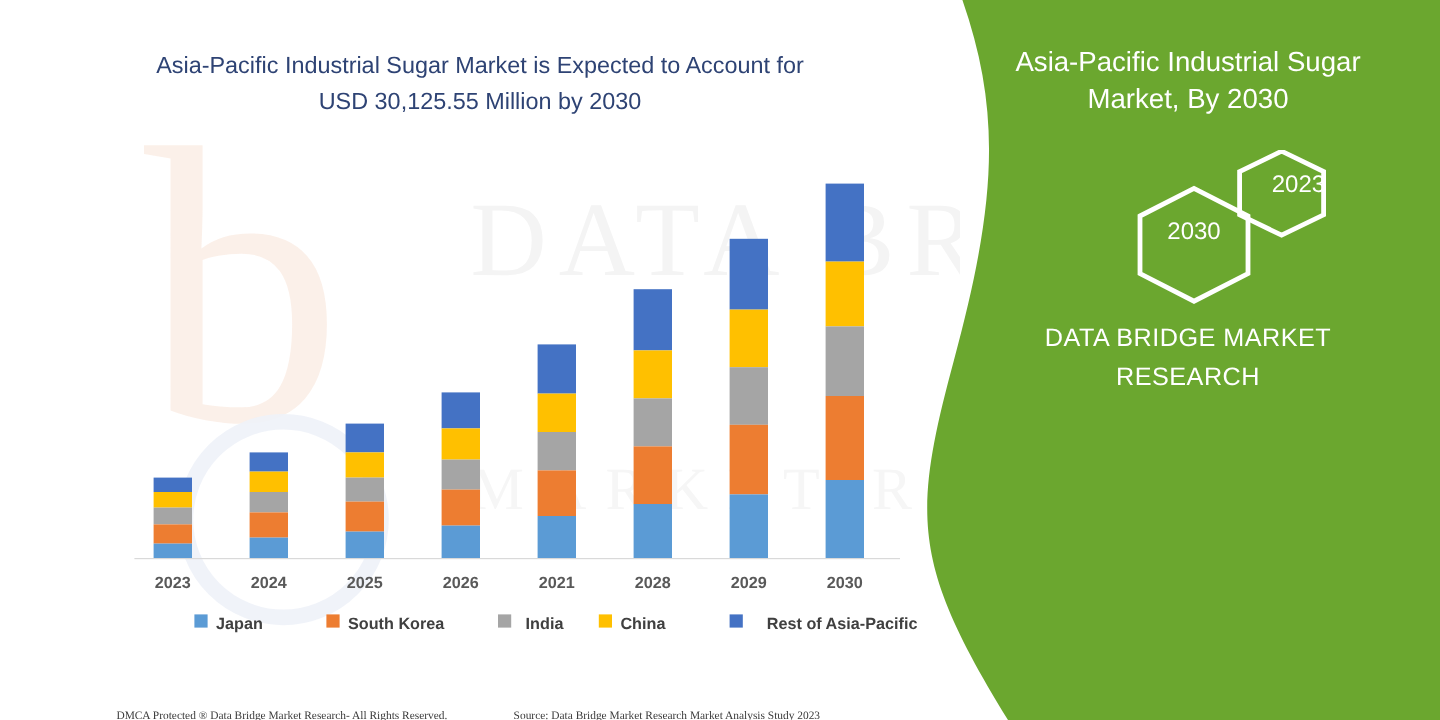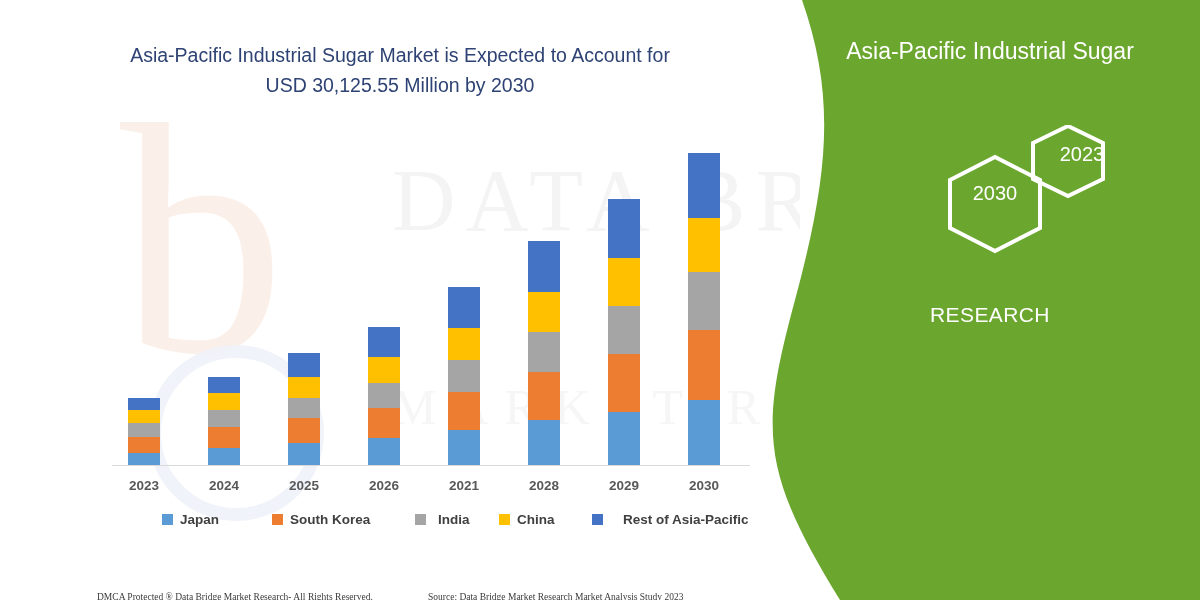--- a/index.html
+++ b/index.html
@@ -46,21 +46,21 @@
   .bar{position:absolute;bottom:135px;width:32px;}
   .seg{width:100%;display:block;}
   .xlabels{position:absolute;left:0;top:478px;width:800px;height:20px;}
   .xlabel{
     position:absolute;width:60px;text-align:center;
     font-size:13.5px;font-weight:700;color:#595959;
   }
 
   
   .legend{position:absolute;left:112px;top:512px;width:640px;height:22px;}
-  .legend-item{position:absolute;display:flex;align-items:center;gap:7px;white-space:nowrap;padding-left:32px;}
+  .legend-item{position:absolute;display:flex;gap:7px;white-space:nowrap;padding-left:32px;}
   .swatch{width:11px;height:11px;display:inline-block;flex:none;}
   .legend-label{font-size:13.5px;font-weight:700;color:#404040;}
 
   
   .footer{position:absolute;left:0;top:568px;width:800px;height:20px;margin-top:24px;}
   .footer-left{position:absolute;left:97px;top:0;font-size:9.5px;color:#3a3a3a;font-family:"Liberation Serif", serif;white-space:nowrap;}
   .footer-right{position:absolute;left:428px;top:0;font-size:9.5px;color:#3a3a3a;font-family:"Liberation Serif", serif;white-space:nowrap;}
 
   
   .green-panel{position:absolute;left:740px;top:0;width:460px;height:600px;overflow:hidden;}
@@ -186,48 +186,49 @@
         <span class="legend-label">South Korea</span>
       </div>
       <div class="legend-item" style="left: 271px; gap: 12px;">
         <span class="swatch" style="background: rgb(165, 165, 165);"></span>
         <span class="legend-label">India</span>
       </div>
       <div class="legend-item" style="left: 355px;">
         <span class="swatch" style="background: rgb(255, 192, 0);"></span>
         <span class="legend-label">China</span>
       </div>
-      <div class="legend-item" style="left: 448px; gap: 20px;">
+      <div class="legend-item" style="left: 464px; gap: 20px;">
         <span class="swatch" style="background: rgb(68, 114, 196);"></span>
         <span class="legend-label">Rest of Asia-Pacific</span>
       </div>
     </div>
 
   <div class="footer">
     <div class="footer-left">DMCA Protected ® Data Bridge Market Research-  All Rights Reserved.</div>
     <div class="footer-right">Source: Data Bridge Market Research  Market Analysis Study 2023</div>
   </div>
 
   <div class="green-panel">
     <svg class="green-shape" viewBox="0 0 460 600" preserveAspectRatio="none">
       <path id="green-path" d="M 62 0 L 460 0 L 460 600 L 100 600 C 20 470 20 430 55 300 C 90 170 95 95 62 0 Z" fill="#6ba72f"></path>
     </svg>
 
     <div class="panel-title">
       <span>Asia-Pacific Industrial Sugar</span><br>
+      <span>Market, By 2030</span>
     </div>
 
     <div class="hexwrap">
       <svg width="360" height="145" viewBox="0 0 360 145">
         <polygon points="208,18 243,1 278,18 278,54 243,71 208,54" fill="none" stroke="#ffffff" stroke-width="4"></polygon>
         <polygon points="125,55 170,32 215,55 215,103 170,126 125,103" fill="none" stroke="#ffffff" stroke-width="4"></polygon>
       </svg>
       <div class="hexlabel hex2023">2023</div>
       <div class="hexlabel hex2030">2030</div>
     </div>
 
     <div class="brand">
-      <br>
+      <span>DATA BRIDGE MARKET</span><br>
       <span>RESEARCH</span>
     </div>
   </div>
 
 </div>
 
 </body></html>

